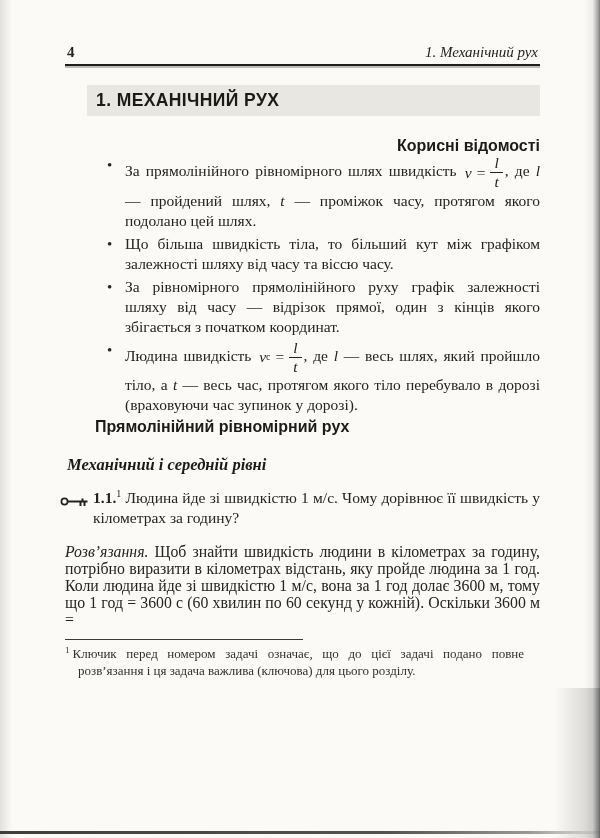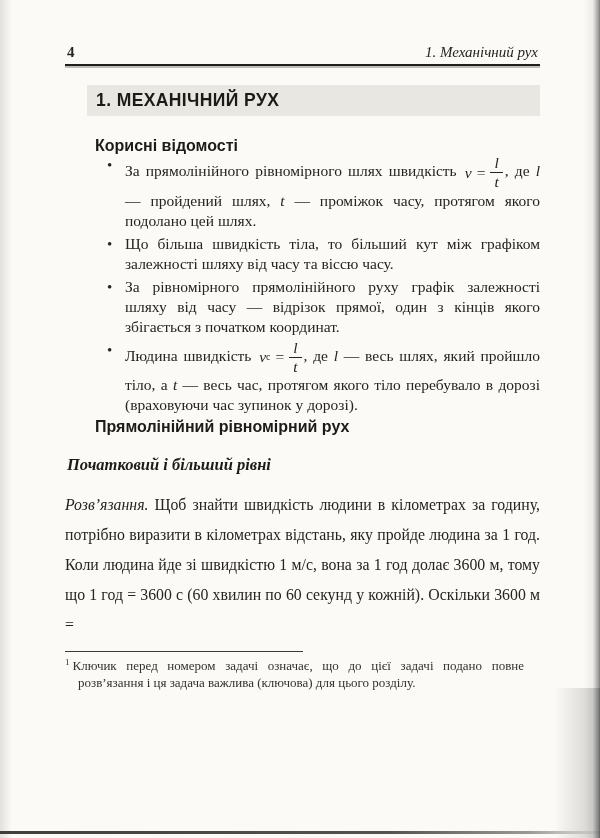--- a/index.html
+++ b/index.html
@@ -27,21 +27,21 @@
   .running-head .chapter { font-style:italic; }
   .head-rule { border-top:2px solid #211f1c; box-shadow:0 2px 0 rgba(33,31,28,0.28); height:0; margin-bottom:19px; }
 
   
   .section-box { margin-left:22px; background:#e9e7e2; padding:5px 8px 5px 9px; margin-bottom:21px; }
   .section-box h1 { margin:0; font-family:"Liberation Sans","DejaVu Sans",sans-serif;
     font-size:17.5px; font-weight:bold; letter-spacing:0.4px; color:#1d1b18; }
 
   h2.sans { margin:0 0 0 30px; font-family:"Liberation Sans","DejaVu Sans",sans-serif;
     font-size:16px; font-weight:bold; color:#1d1b18; }
-  .mb10 { margin-bottom:10px; }
+  .mb10 { margin-bottom:10px;text-align:right; }
 
   
   ul.info { margin:0 0 0 40px; padding:0; list-style:none; }
   ul.info li { position:relative; padding-left:20px; text-align:justify;
     font-size:15.5px; line-height:20px; margin-bottom:3px; }
   ul.info li::before { content:"•"; position:absolute; left:2px; top:0; font-size:15px; }
 
   .var { font-style:italic; font-family:"Liberation Serif",serif; }
   .formula { display:inline-flex; align-items:center; vertical-align:middle; margin:0 2px; }
   .formula .eq { padding:0 5px; }
@@ -52,21 +52,21 @@
 
   h3.level { margin:19px 0 13px 2px; font-size:16.5px; font-weight:bold; font-style:italic; color:#1d1b18; }
   .mt20 { margin-top:20px; }
 
   
   .problem { position:relative; margin:0 0 0 28px; font-size:15.5px; line-height:20px; text-align:justify; }
   .problem .key { position:absolute; left:-33px; top:4px; width:29px; height:11px; }
   .problem b { font-weight:bold; }
   .problem sup { font-size:10px; vertical-align:super; line-height:0; }
 
-  .solution { margin:15px 0 0 0; font-size:15.8px; line-height:30px; text-align:justify; }
+  .solution { margin:15px 0 0 0; font-size:15.8px; line-height:17px; text-align:justify; }
   .solution .lbl { font-style:italic; }
 
   .footnote-rule { width:238px; border-top:1.5px solid #3c3a36; margin-top:11px; height:0; }
   .footnote { margin:5px 16px 0 0; font-size:13px; line-height:17px; text-align:justify;
     padding-left:13px; text-indent:-13px; color:#33312c; }
   .footnote sup { font-size:9px; vertical-align:super; line-height:0; margin-right:3px; }
 </style>
 </head>
 <body>
 
@@ -112,22 +112,35 @@
             <span class="frac">
               <span class="num var">l</span>
               <span class="den var">t</span>
             </span>
           </span><span>, де </span><span class="var">l</span><span> — весь шлях, який пройшло тіло, а </span><span class="var">t</span><span> — весь час, протягом якого тіло перебувало в дорозі (враховуючи час зупинок у дорозі).</span>
       </li>
     </ul>
 
     <h2 class="sans mt20">Прямолінійний рівномірний рух</h2>
 
-    <h3 class="level">Початковий і більший рівні</h3>
+    <h3 class="level">Механічний і середній рівні</h3>
 
+    <div class="problem">
+      <span class="key">
+        <svg viewBox="0 0 29 11" width="29" height="11" aria-hidden="true">
+          <circle cx="4.5" cy="5.5" r="3.1" fill="none" stroke="#24221f" stroke-width="1.7"></circle>
+          <line x1="7.8" y1="5.5" x2="27.5" y2="5.5" stroke="#24221f" stroke-width="2"></line>
+          <rect x="19.5" y="5.5" width="2" height="4.5" fill="#24221f"></rect>
+          <rect x="23.5" y="5.5" width="2" height="4.5" fill="#24221f"></rect>
+          <rect x="21.5" y="2.5" width="2" height="3" fill="#24221f"></rect>
+        </svg>
+      </span>
+      <b>1.1.</b><sup>1</sup>
+      <span>Людина йде зі швидкістю 1 м/с. Чому дорівнює її швидкість у кілометрах за годину?</span>
+    </div>
 
     <p class="solution">
       <span class="lbl">Розв’язання.</span>
       <span>Щоб знайти швидкість людини в кілометрах за годину, потрібно виразити в кілометрах відстань, яку пройде людина за 1 год. Коли людина йде зі швидкістю 1 м/с, вона за 1 год долає 3600 м, тому що 1 год = 3600 с (60 хвилин по 60 секунд у кожній). Оскільки 3600 м =</span><br>
     </p>
 
     <div class="footnote-rule"></div>
     <p class="footnote">
       <sup>1</sup><span>Ключик перед номером задачі означає, що до цієї задачі подано повне розв’язання і ця задача важлива (ключова) для цього розділу.</span>
     </p>

